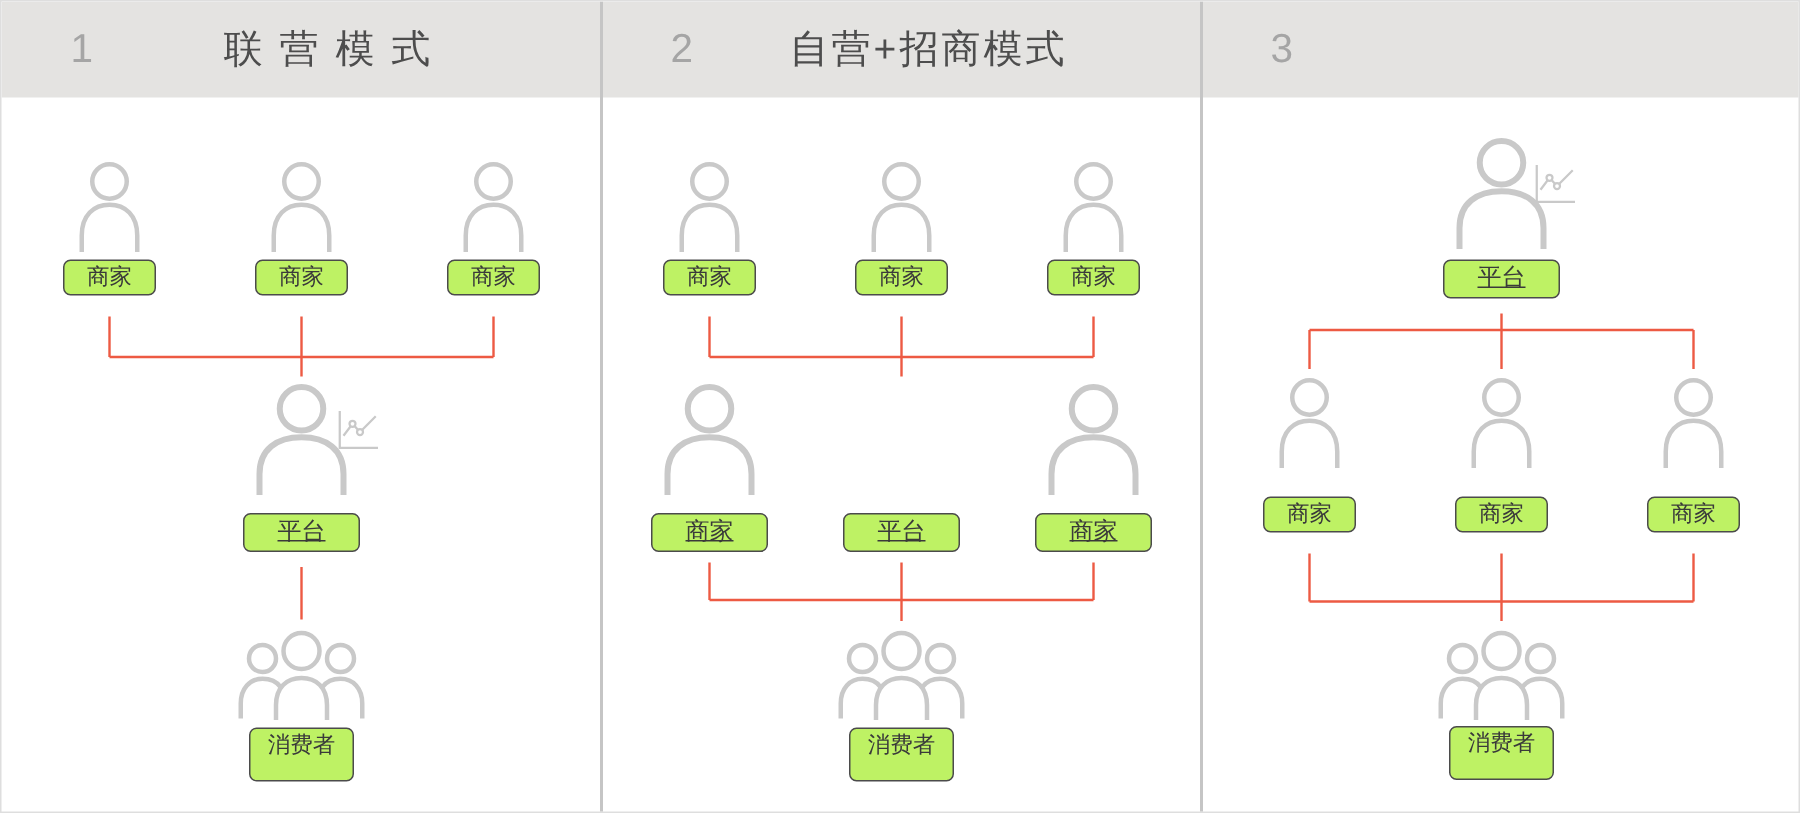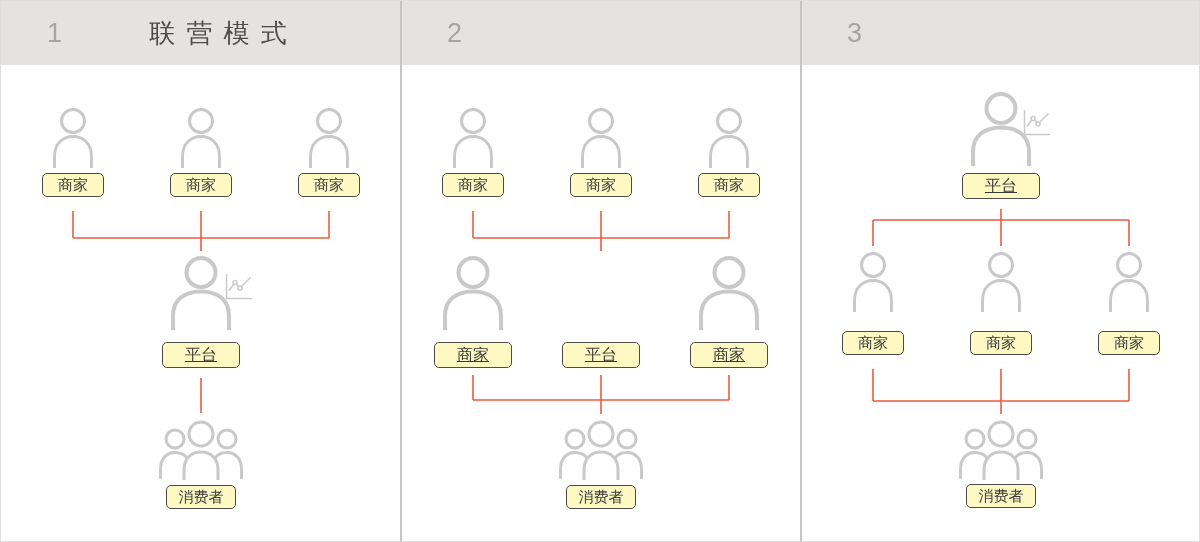--- a/index.html
+++ b/index.html
@@ -12,25 +12,25 @@
   .canvas{position:relative;width:1200px;height:542px;background:#fff;border:1px solid var(--canvas-border);overflow:hidden;}
   .panel{position:absolute;top:0;width:400px;height:542px;}
   .phead{position:relative;height:64px;background:var(--header-bg);}
   .pnum{position:absolute;left:46px;top:50%;transform:translateY(-50%);font-size:27px;color:var(--number-text);}
   .ptitle{position:absolute;left:0;right:0;top:50%;transform:translateY(-50%);text-align:center;
           font-size:26px;font-weight:normal;letter-spacing:2px;color:var(--title-text);white-space:nowrap;padding-left:36px;}
   .pbody{position:absolute;left:0;top:0;width:400px;height:542px;}
   .icon{position:absolute;color:var(--icon);display:block;}
   .wires{position:absolute;left:0;top:0;}
   .wires line{stroke:var(--accent);stroke-width:1.6;}
-  .box{position:absolute;background:#fef9c3;border:1.5px solid var(--box-border);border-radius:5px;
+  .box{position:absolute;background:#bef264;border:1.5px solid var(--box-border);border-radius:5px;
        color:var(--box-text);text-align:center;white-space:nowrap;}
   .box-sm{width:62px;height:24px;line-height:21px;font-size:15px;}
   .box-md{width:78px;height:26px;line-height:23px;font-size:16px;text-decoration:underline;}
-  .box-lg{width:70px;height:24px;line-height:21px;font-size:15px;}
+  .box-lg{width:70px;height:36px;line-height:21px;font-size:15px;}
   .divider{position:absolute;top:0;width:2px;height:542px;background:var(--divider);}
   .defs-holder{position:absolute;width:0;height:0;overflow:hidden;}
 </style>
 </head>
 <body>
 
 <svg class="defs-holder" aria-hidden="true">
   <defs>
     <g id="person-sm" fill="none" stroke="currentColor" stroke-width="3">
       <circle cx="23" cy="14" r="11.5"></circle>
@@ -99,20 +99,21 @@
       <svg class="icon" style="left:154px;top:418px" width="92" height="62" viewBox="0 0 92 62">
           <use href="#group-icon"></use>
         </svg>
       <div class="box box-lg" style="left:165px;top:484px">消费者</div>
     </div>
   </section>
 
   <section class="panel" style="left:400px">
     <header class="phead">
       <span class="pnum">2</span>
+      <h2 class="ptitle">自营+招商模式</h2>
     </header>
     <div class="pbody">
       <svg class="wires" width="400" height="542" viewBox="0 0 400 542">
         <line x1="72" y1="210" x2="72" y2="237"></line>
         <line x1="328" y1="210" x2="328" y2="237"></line>
         <line x1="72" y1="237" x2="328" y2="237"></line>
         <line x1="200" y1="210" x2="200" y2="250"></line>
         <line x1="72" y1="374" x2="72" y2="399"></line>
         <line x1="328" y1="374" x2="328" y2="399"></line>
         <line x1="72" y1="399" x2="328" y2="399"></line>

